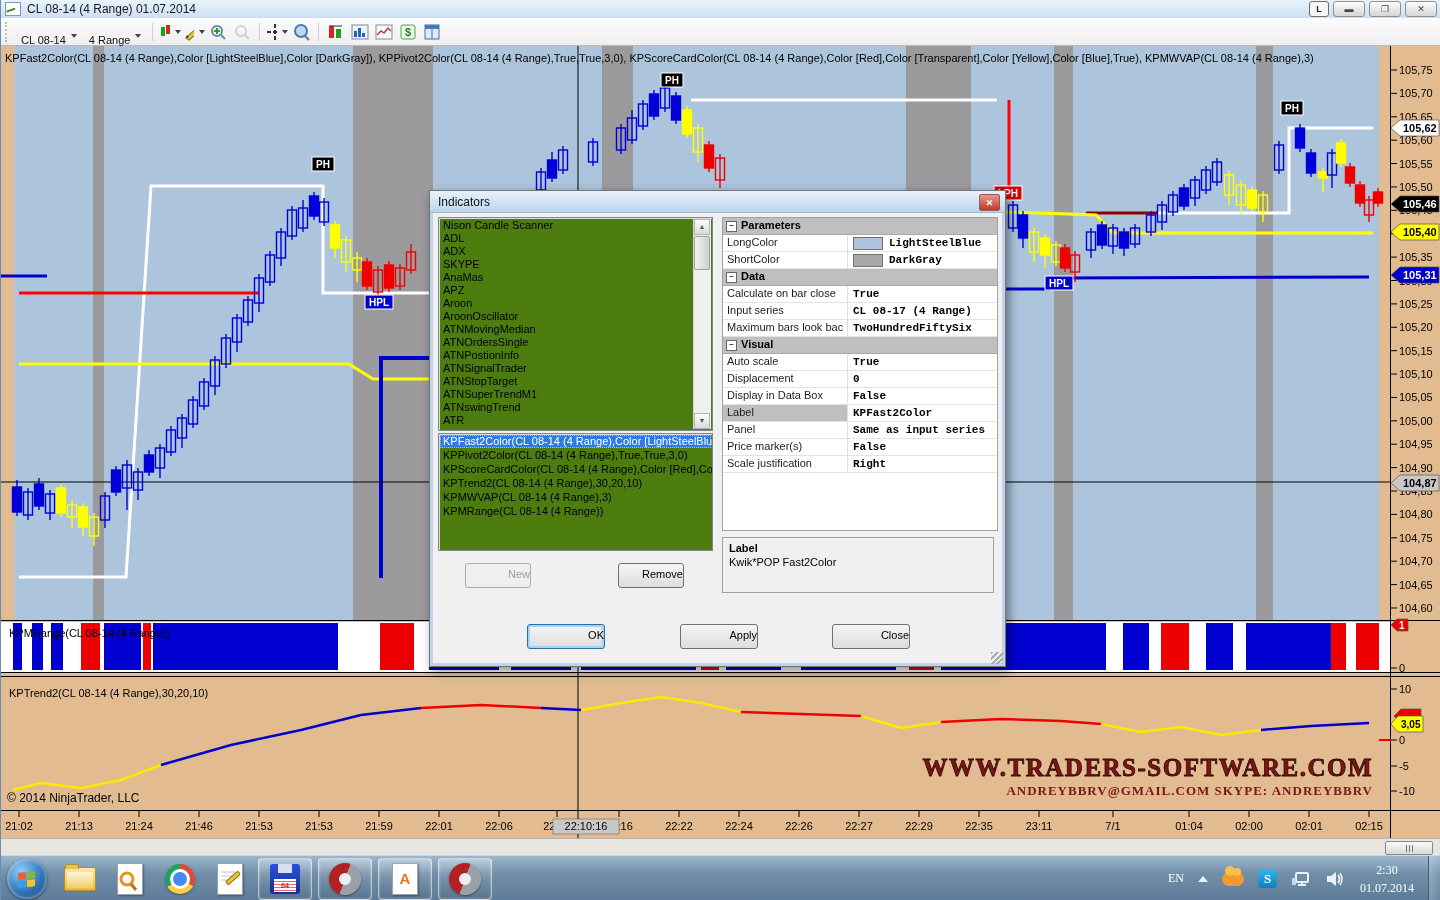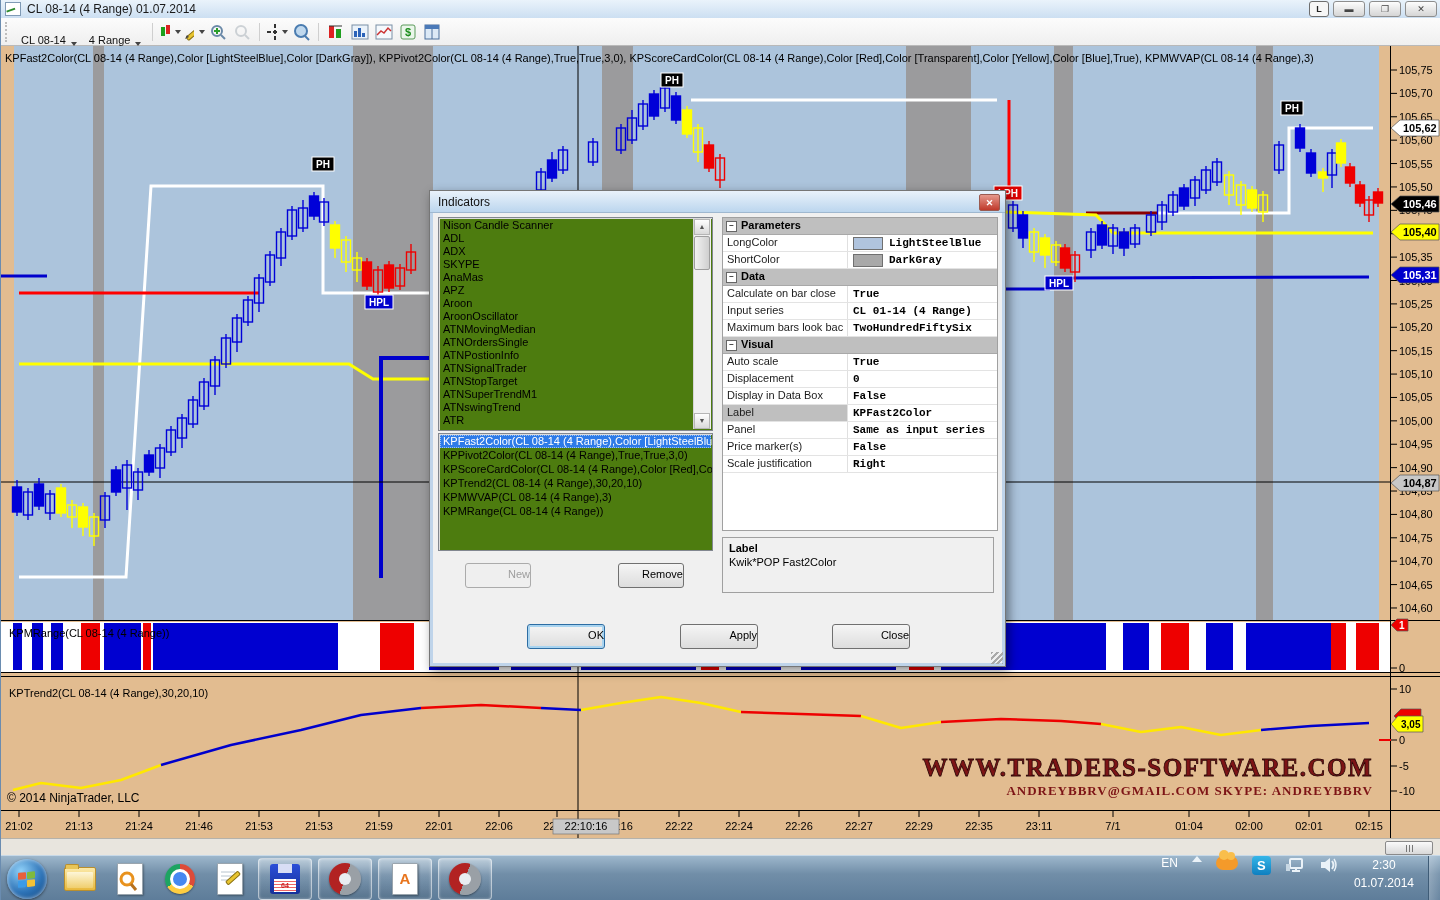--- a/index.html
+++ b/index.html
@@ -16,21 +16,21 @@
   #behind-window-tab{position:absolute;left:560px;top:0;width:200px;height:8px;
     background:linear-gradient(#3A6898,#16365C);border:1px solid #0F2A4A;border-top:0;border-radius:0 0 3px 3px;z-index:5;}
   .winbtn{height:14px;border:1px solid #8E8E8E;border-radius:3px;background:linear-gradient(#FDFDFD,#D5D5D5);
     font-size:9px;color:#444;display:flex;align-items:center;justify-content:center;margin-left:4px;}
   #btn-link{width:18px;font-weight:bold;color:#222;background:#F6F6F6;border-color:#6E6E6E;}
   .winbtn.wide{width:30px;}
   
   #toolbar{position:absolute;left:0;top:18px;width:1440px;height:27px;background:linear-gradient(#FCFCFC,#EFEFEF);
     border-bottom:1px solid #B9B9B9;display:flex;align-items:center;font-size:11px;color:#111;z-index:6;}
   .tb-grip{width:4px;height:20px;margin:0 4px;border-left:2px dotted #BDBDBD;}
-  .tb-dd{display:flex;align-items:flex-end;padding:2px 5px;border:1px solid transparent;border-radius:2px;cursor:default;margin-top:17px;}
+  .tb-dd{display:flex;align-items:flex-start;padding:2px 5px;border:1px solid transparent;border-radius:2px;cursor:default;margin-top:17px;}
   .caret{width:0;height:0;border-left:3px solid transparent;border-right:3px solid transparent;border-top:4px solid #444;margin-left:5px;}
   .tb-sep{width:1px;height:18px;background:#CFCFCF;margin:0 5px;}
   .tb-btn{width:22px;height:20px;display:flex;align-items:center;justify-content:center;margin:0 1px;border-radius:2px;}
   .tb-btn svg{display:block;}
   
   #dialog{position:absolute;left:428px;top:190px;width:575px;height:475px;z-index:10;
     background:#F0F0F0;border:1px solid #767676;box-shadow:3px 4px 10px rgba(0,0,0,.45);
     outline:3px solid #BFD4EA;outline-offset:-4px;font-size:11px;}
   .dlg-title{position:absolute;left:0;top:0;right:0;height:22px;background:linear-gradient(#E9F2FB,#BCD6EE);
     border-bottom:1px solid #9FB8D0;display:flex;align-items:center;font-size:12px;color:#111;padding-left:8px;box-sizing:border-box;}
@@ -83,21 +83,21 @@
   .chrome{width:30px;height:30px;border-radius:50%;position:relative;
     background:conic-gradient(#DD4B39 0 33%,#FFCD40 33% 66%,#1DA462 66% 100%);box-shadow:0 1px 2px rgba(0,0,0,.4);}
   .chrome:after{content:"";position:absolute;left:8px;top:8px;width:14px;height:14px;border-radius:50%;background:#4688F1;border:3px solid #FFF;box-sizing:content-box;margin:-3px;}
   .ninja{width:32px;height:32px;border-radius:50%;background:conic-gradient(from 200deg,#B22222 0 50%,#9AA0A6 50% 100%);position:relative;box-shadow:0 1px 2px rgba(0,0,0,.4);}
   .ninja:after{content:"";position:absolute;left:10px;top:10px;width:12px;height:12px;border-radius:50%;background:#E9EDF2;}
   .floppy{width:30px;height:30px;background:linear-gradient(#2B4FD8,#16309A);border-radius:3px;position:relative;}
   .floppy .shutter{position:absolute;left:8px;top:0;width:14px;height:9px;background:#D8DEF5;}
   .floppy .label{position:absolute;left:4px;bottom:2px;width:22px;height:13px;background:#FFF;
     color:#C22;font-size:7px;font-weight:bold;text-align:center;line-height:13px;
     background-image:repeating-linear-gradient(#FFF 0 2px,#E66 2px 3px);}
-  .tray{margin-left:auto;display:flex;align-items:flex-start;color:#FFF;font-size:12px;height:100%;}
+  .tray{margin-left:auto;display:flex;align-items:center;color:#FFF;font-size:12px;height:100%;font-family:Liberation Serif, serif;}
   .tray .titem{margin:0 7px;display:flex;align-items:center;}
   .skype{width:19px;height:19px;border-radius:4px;background:linear-gradient(#35B6E8,#0E7FC0);color:#FFF;font-weight:bold;font-size:13px;text-align:center;line-height:19px;}
   .cloud{width:22px;height:14px;background:#F49A2A;border-radius:8px;position:relative;}
   .cloud:before{content:"";position:absolute;left:3px;top:-6px;width:10px;height:10px;background:#F9BE4B;border-radius:50%;}
   .cloud:after{content:"";position:absolute;right:3px;top:-4px;width:8px;height:8px;background:#F9BE4B;border-radius:50%;}
   .clock{text-align:center;line-height:1.5;margin:0 8px;font-size:12px;}
   #show-desktop{width:12px;height:100%;border-left:1px solid #3F5C77;background:linear-gradient(90deg,rgba(255,255,255,.25),rgba(255,255,255,.05));margin-left:6px;}
   .uparrow{width:0;height:0;border-left:5px solid transparent;border-right:5px solid transparent;border-bottom:6px solid #EAF2F8;}
 </style>
 </head>
@@ -672,21 +672,21 @@
         </div>
         <div class="pg-row">
           <div class="pg-label">Calculate on bar close</div>
           <div class="pg-value">
             <span>True</span>
           </div>
         </div>
         <div class="pg-row">
           <div class="pg-label">Input series</div>
           <div class="pg-value">
-            <span>CL 01-14 (4 Range)</span>
+            <span>CL 08-17 (4 Range)</span>
           </div>
         </div>
         <div class="pg-row">
           <div class="pg-label">Maximum bars look bac</div>
           <div class="pg-value">
             <span>TwoHundredFiftySix</span>
           </div>
         </div>
         <div class="pg-row pg-group">
           <span class="pg-collapse">−</span>

